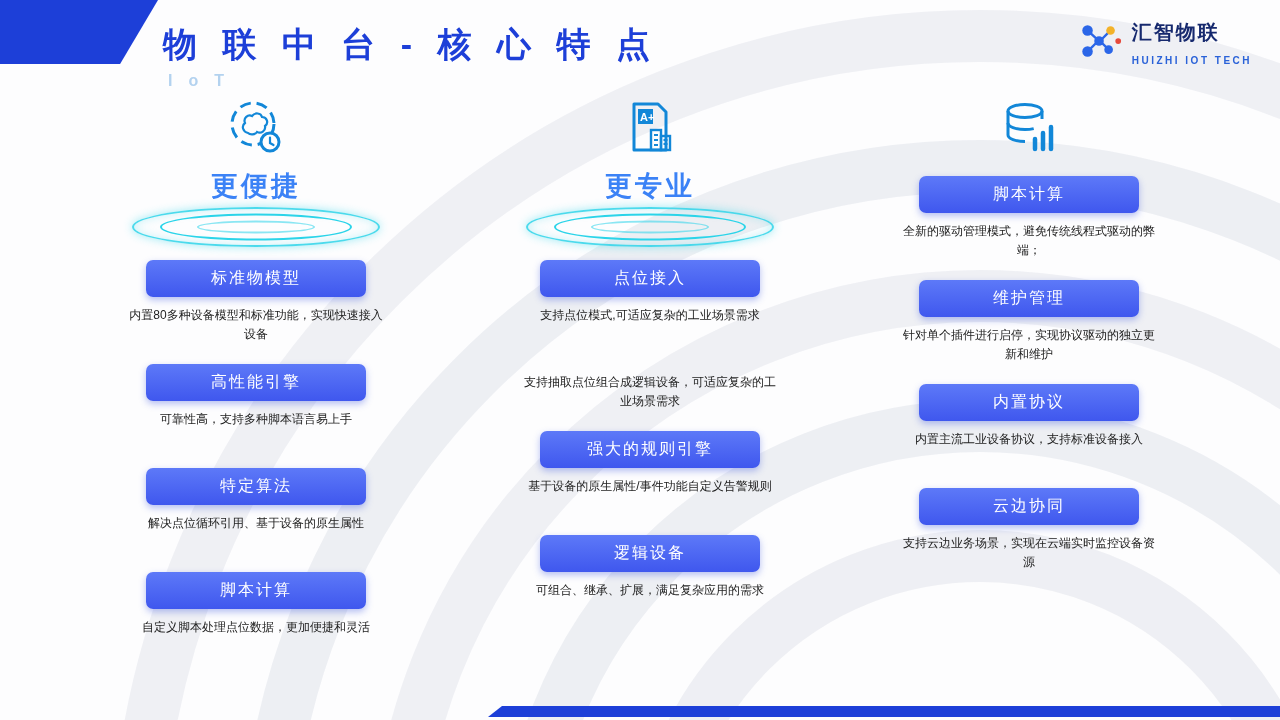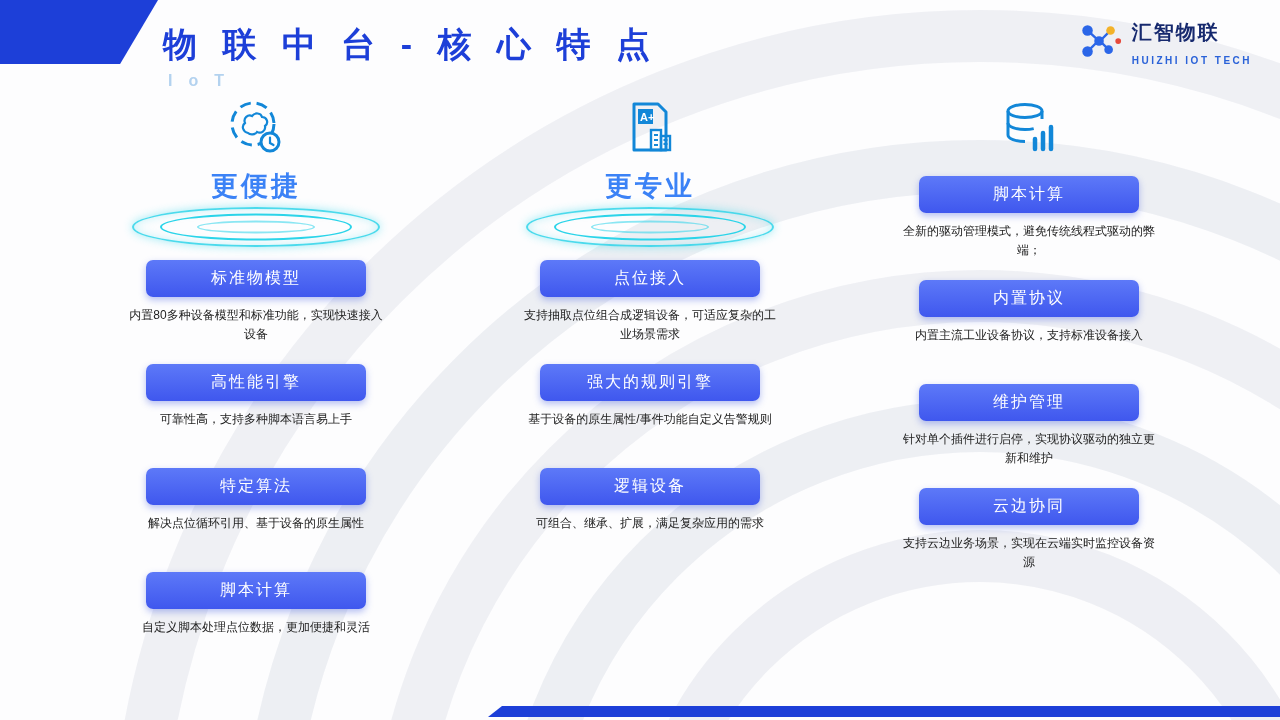--- a/index.html
+++ b/index.html
@@ -168,20 +168,21 @@
       <div class="col-heading">更专业</div>
       <div class="halo">
         <span class="ring r1"></span>
         <span class="ring r2"></span>
         <span class="ring r3"></span>
       </div>
     </div>
     <div class="features">
       <div class="feature">
         <div class="pill">点位接入</div>
+        <div class="desc">支持点位模式,可适应复杂的工业场景需求</div>
       </div>
       <div class="feature">
         <div class="desc">支持抽取点位组合成逻辑设备，可适应复杂的工业场景需求</div>
       </div>
       <div class="feature">
         <div class="pill">强大的规则引擎</div>
         <div class="desc">基于设备的原生属性/事件功能自定义告警规则</div>
       </div>
       <div class="feature">
         <div class="pill">逻辑设备</div>
@@ -199,28 +200,28 @@
         <path d="M45 15v8" stroke="#1287d8" stroke-width="3"></path>
         <path d="M38 53v-10M46 53v-16M54 53v-22" stroke="#1287d8" stroke-width="4.5" stroke-linecap="round"></path>
       </svg>
     </div>
     <div class="features">
       <div class="feature">
         <div class="pill">脚本计算</div>
         <div class="desc">全新的驱动管理模式，避免传统线程式驱动的弊端；</div>
       </div>
       <div class="feature">
+        <div class="pill">维护管理</div>
+        <div class="desc">针对单个插件进行启停，实现协议驱动的独立更新和维护</div>
+      </div>
+      <div class="feature">
         <div class="pill">内置协议</div>
         <div class="desc">内置主流工业设备协议，支持标准设备接入</div>
       </div>
       <div class="feature">
-        <div class="pill">维护管理</div>
-        <div class="desc">针对单个插件进行启停，实现协议驱动的独立更新和维护</div>
-      </div>
-      <div class="feature">
         <div class="pill">云边协同</div>
         <div class="desc">支持云边业务场景，实现在云端实时监控设备资源</div>
       </div>
     </div>
   </div>
 
   <div class="bottom-strip"></div>
 
 </div>
 

